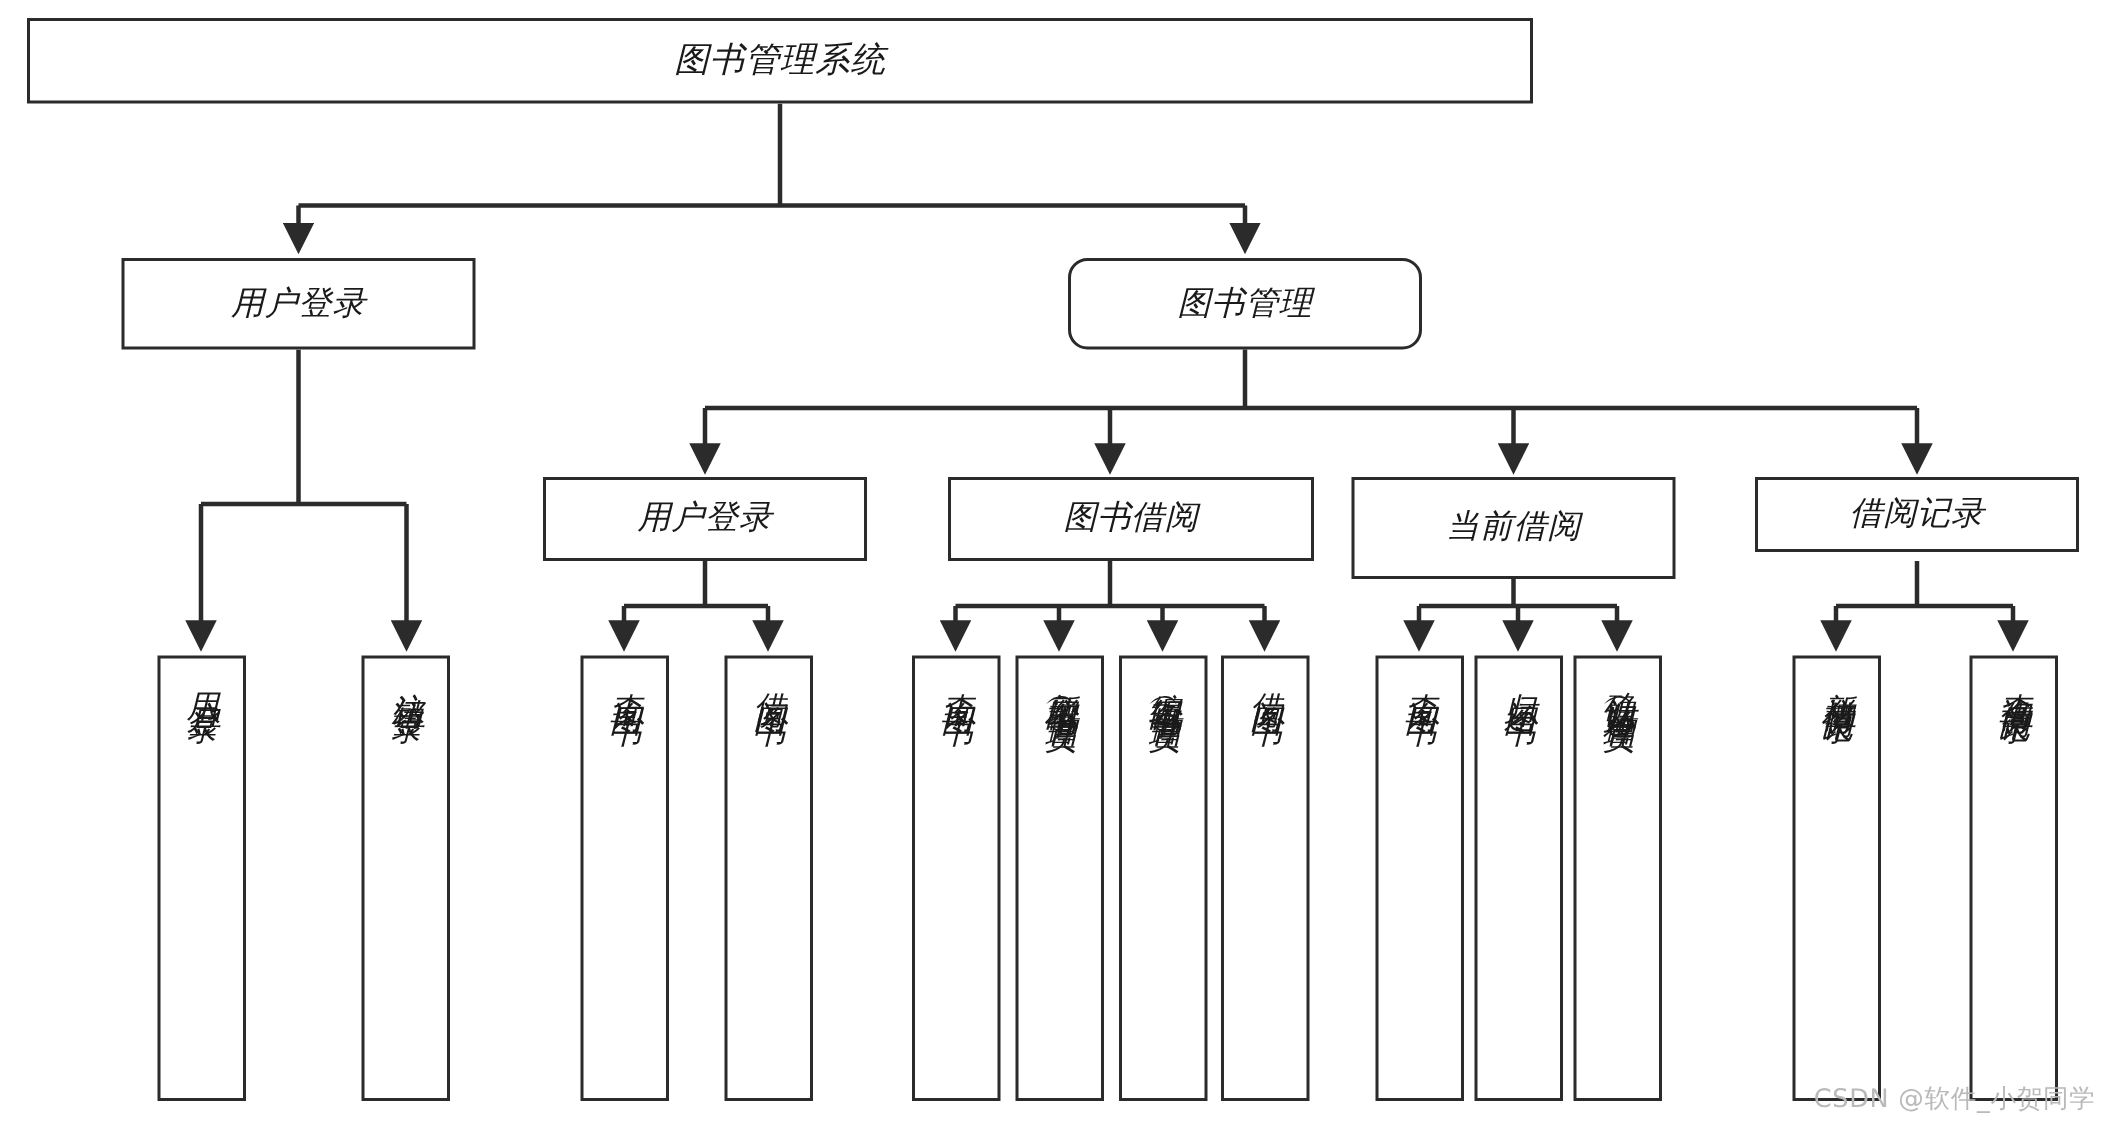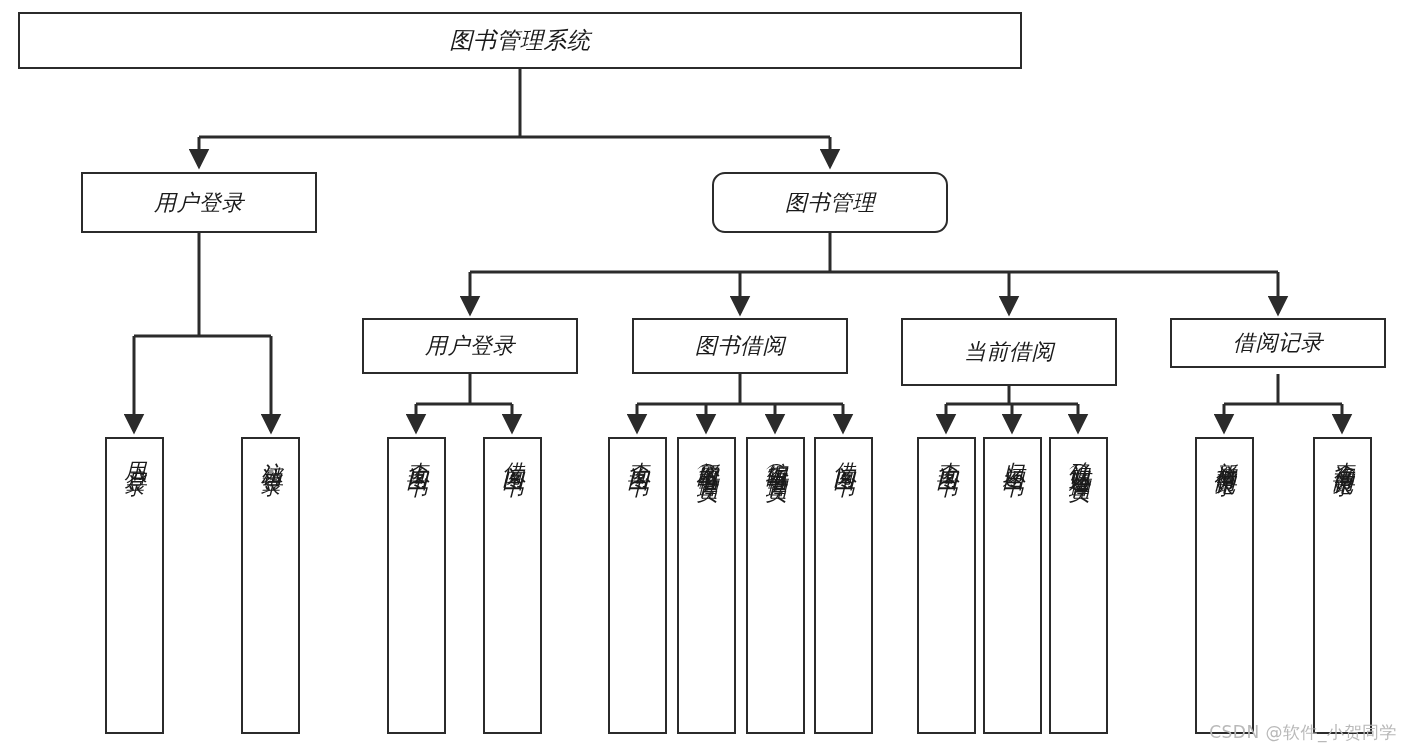--- a/index.html
+++ b/index.html
@@ -139,21 +139,21 @@
   <div class="node horizontal" style="left:81px; top:172px; width:236px; height:61px;">
     <span class="node-label">用户登录</span>
   </div>
   <div class="node horizontal" style="left:712px; top:172px; width:236px; height:61px;border-radius:13px;">
     <span class="node-label">图书管理</span>
   </div>
 
   <div class="node horizontal" style="left:362px; top:318px; width:216px; height:56px;">
     <span class="node-label">用户登录</span>
   </div>
-  <div class="node horizontal" style="left:632px; top:318px; width:216px; height:56px;">
+  <div class="node horizontal" style="left:632px; top:318px; width:244px; height:56px;">
     <span class="node-label">图书借阅</span>
   </div>
   <div class="node horizontal" style="left:901px; top:318px; width:216px; height:68px;">
     <span class="node-label">当前借阅</span>
   </div>
   <div class="node horizontal" style="left:1170px; top:318px; width:216px; height:50px;">
     <span class="node-label">借阅记录</span>
   </div>
 
   <div class="node vertical" style="left:105px; top:437px; width:59px; height:297px;">

